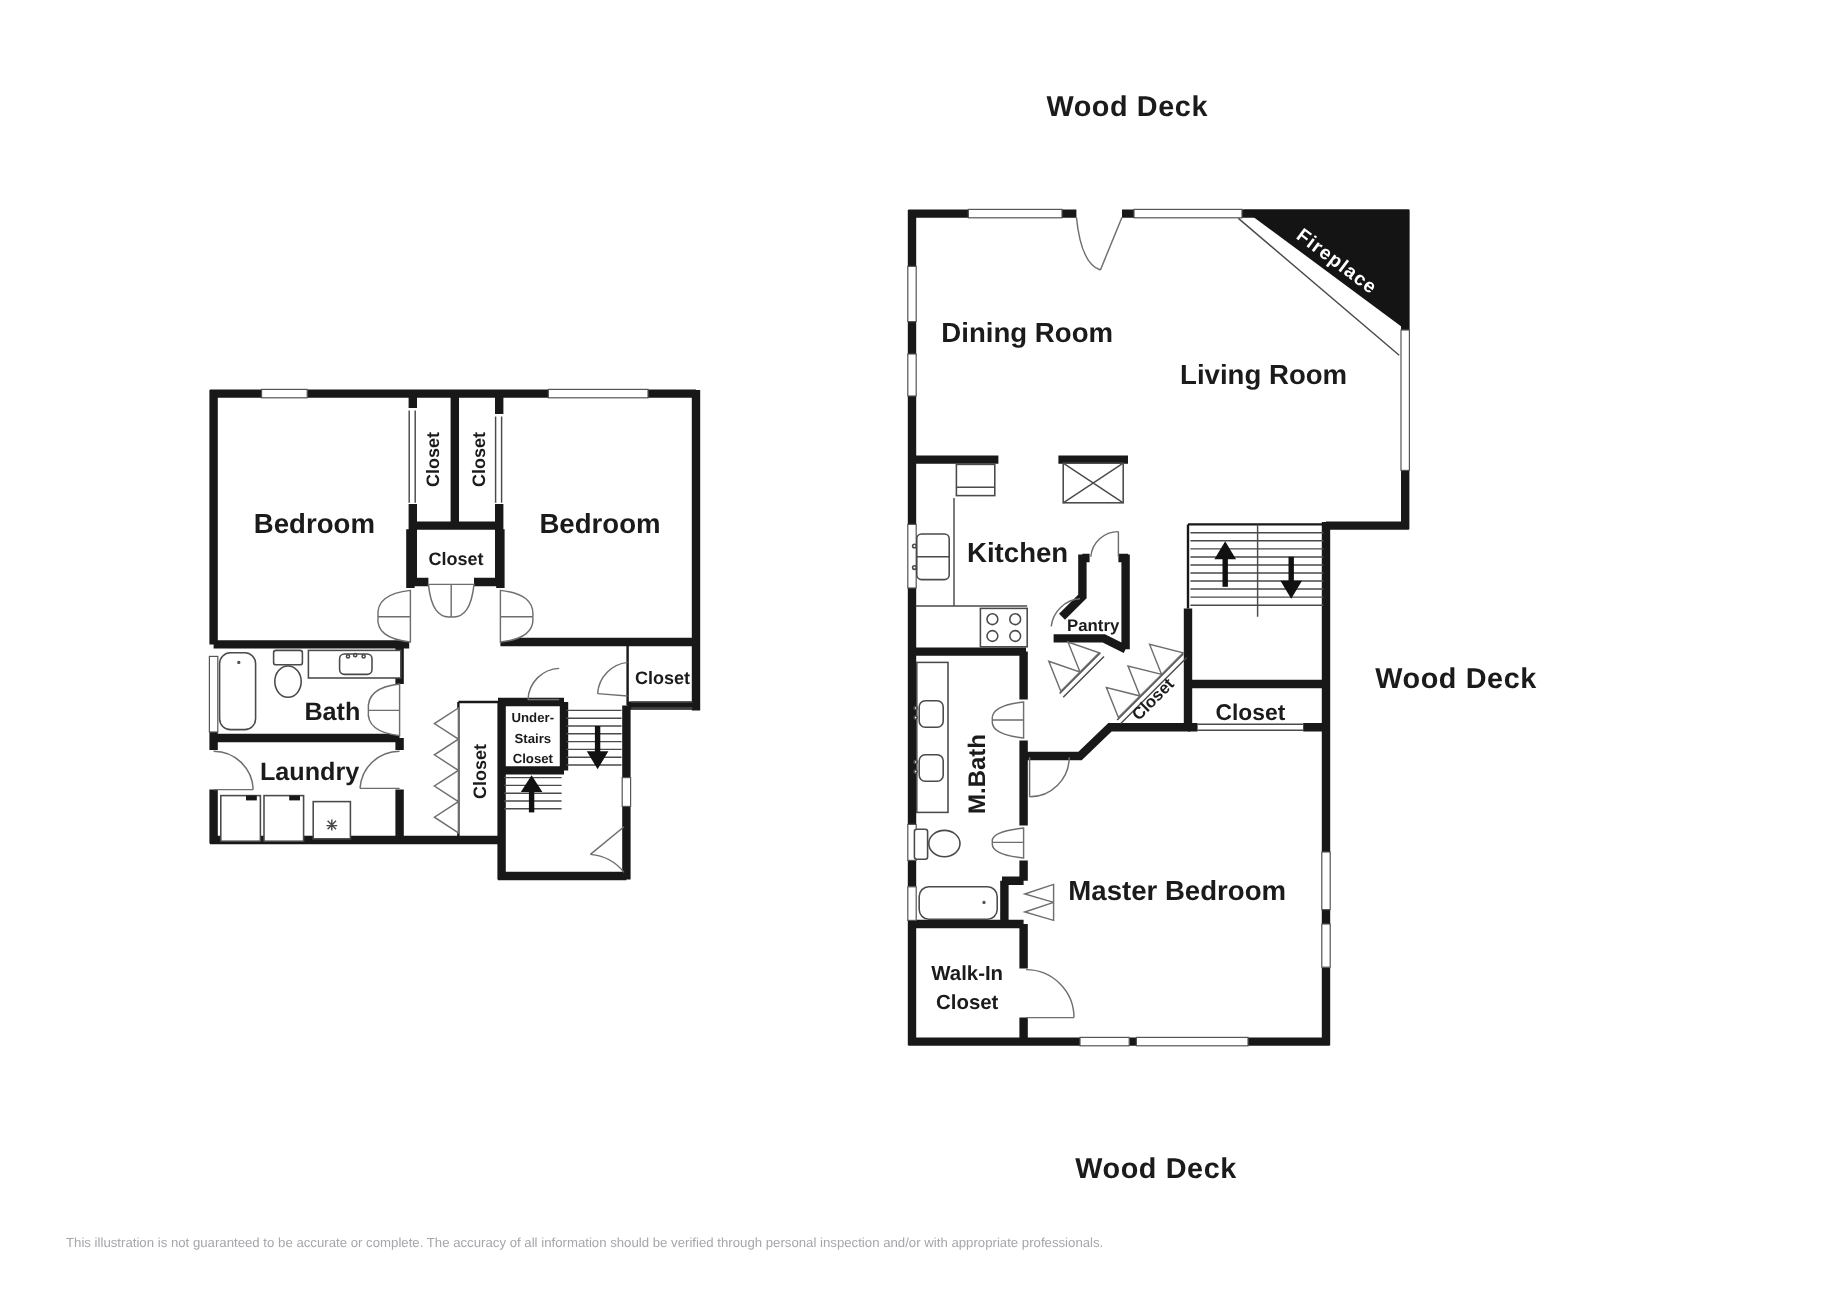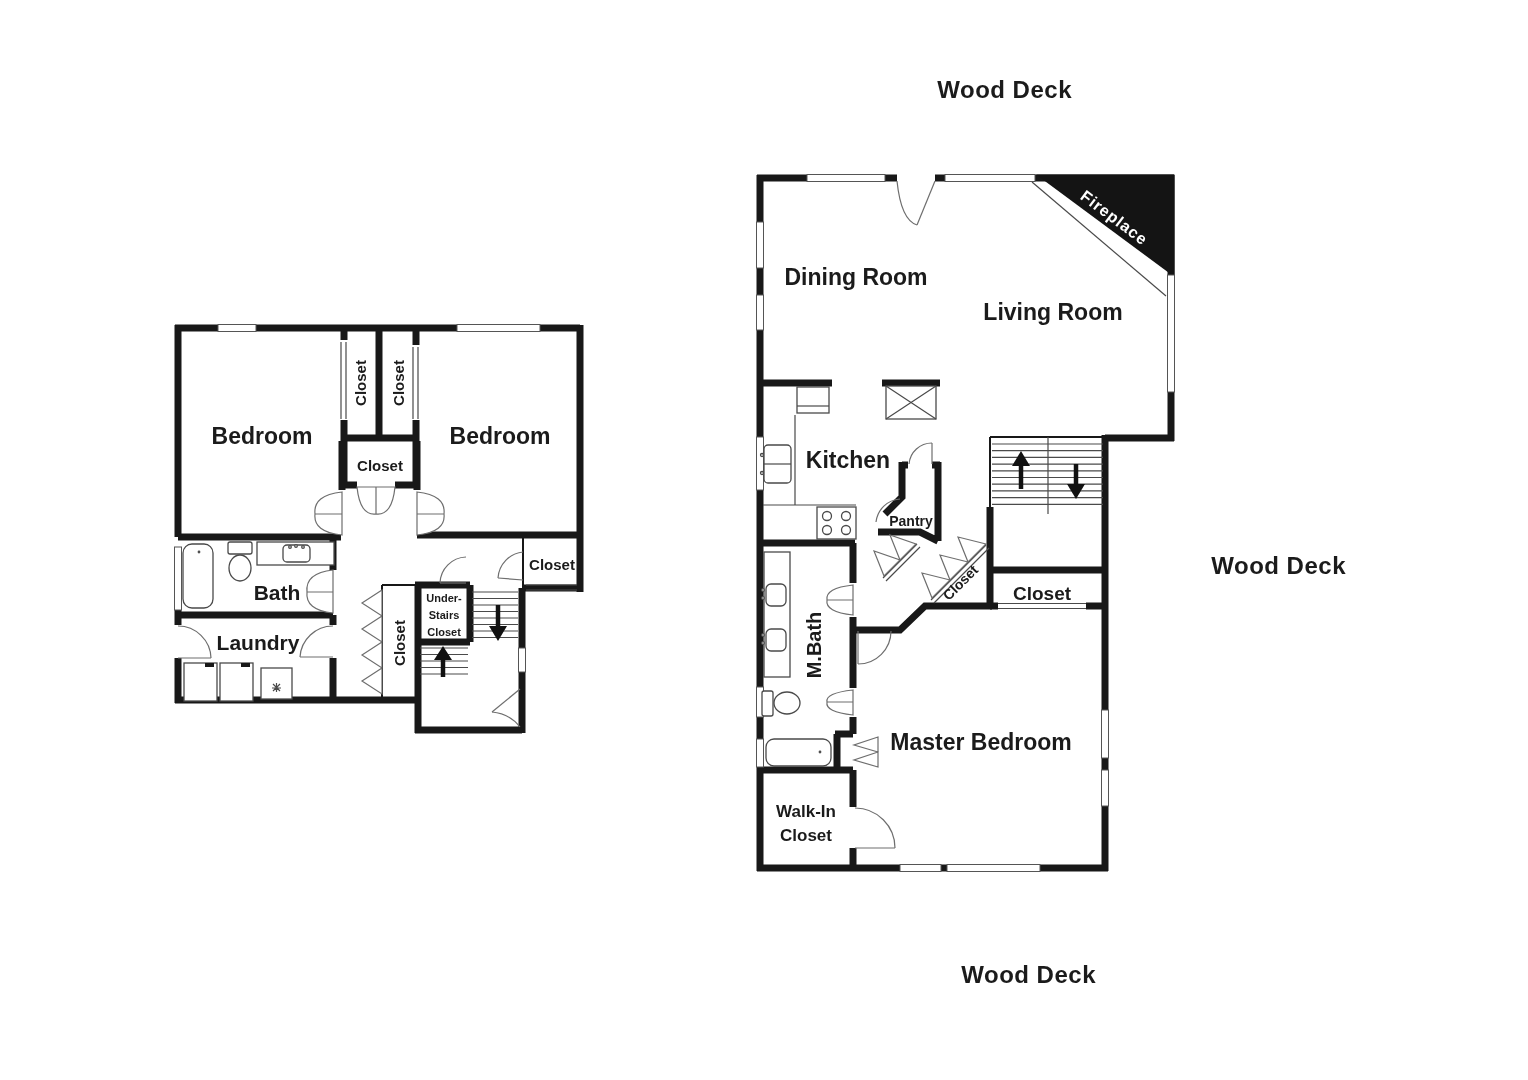--- a/index.html
+++ b/index.html
@@ -1,18 +1,18 @@
 <!DOCTYPE html>
 <html><head>
 <meta charset="utf-8">
 <style>
   html,body{margin:0;padding:0;background:#fff;}
   #canvas{position:relative;width:1528px;height:1080px;background:#ffffff;overflow:hidden;
           font-family:"Liberation Sans",sans-serif;}
-  .deck-label{position:absolute;width:200px;text-align:right;font-weight:700;font-size:24px;
+  .deck-label{position:absolute;width:200px;text-align:left;font-weight:700;font-size:24px;
               color:#1b1b1b;letter-spacing:.5px;}
   .plan{position:absolute;}
   svg text{font-family:"Liberation Sans",sans-serif;font-weight:700;fill:#1b1b1b;}
   .t23{font-size:23px;} .t21{font-size:21px;} .t20{font-size:20px;} .t19{font-size:19px;}
   .t17{font-size:17px;} .t15{font-size:15px;} .t14{font-size:14px;} .t11{font-size:11px;}
   .t16w{font-size:16px;fill:#ffffff;letter-spacing:1px;}
   .disclaimer{position:absolute;left:55px;color:#a6a6ab;font-size:11px;line-height:20px;
               font-weight:400;}
   .wall{stroke:#181818;stroke-width:7;fill:none;}
   .wallthin{stroke:#181818;stroke-width:2;fill:none;}
@@ -288,15 +288,16 @@
       <text class="t20" text-anchor="middle" transform="translate(821,645) rotate(-90)">M.Bath</text>
       <text class="t23" x="981" y="750" text-anchor="middle">Master Bedroom</text>
       <text class="t17" x="806" y="817" text-anchor="middle">Walk-In</text>
       <text class="t17" x="806" y="841" text-anchor="middle">Closet</text>
       <text class="t14" text-anchor="middle" transform="translate(964,586) rotate(-45)">Closet</text>
       <text class="t19" x="1042" y="600" text-anchor="middle">Closet</text>
     </g>
   </svg>
 
   <div class="disclaimer" style="top:1026px;">
+    <div>This illustration is not guaranteed to be accurate or complete. The accuracy of all information should be verified through personal inspection and/or with appropriate professionals.</div>
   </div>
 
 </div>
 
 </body></html>

